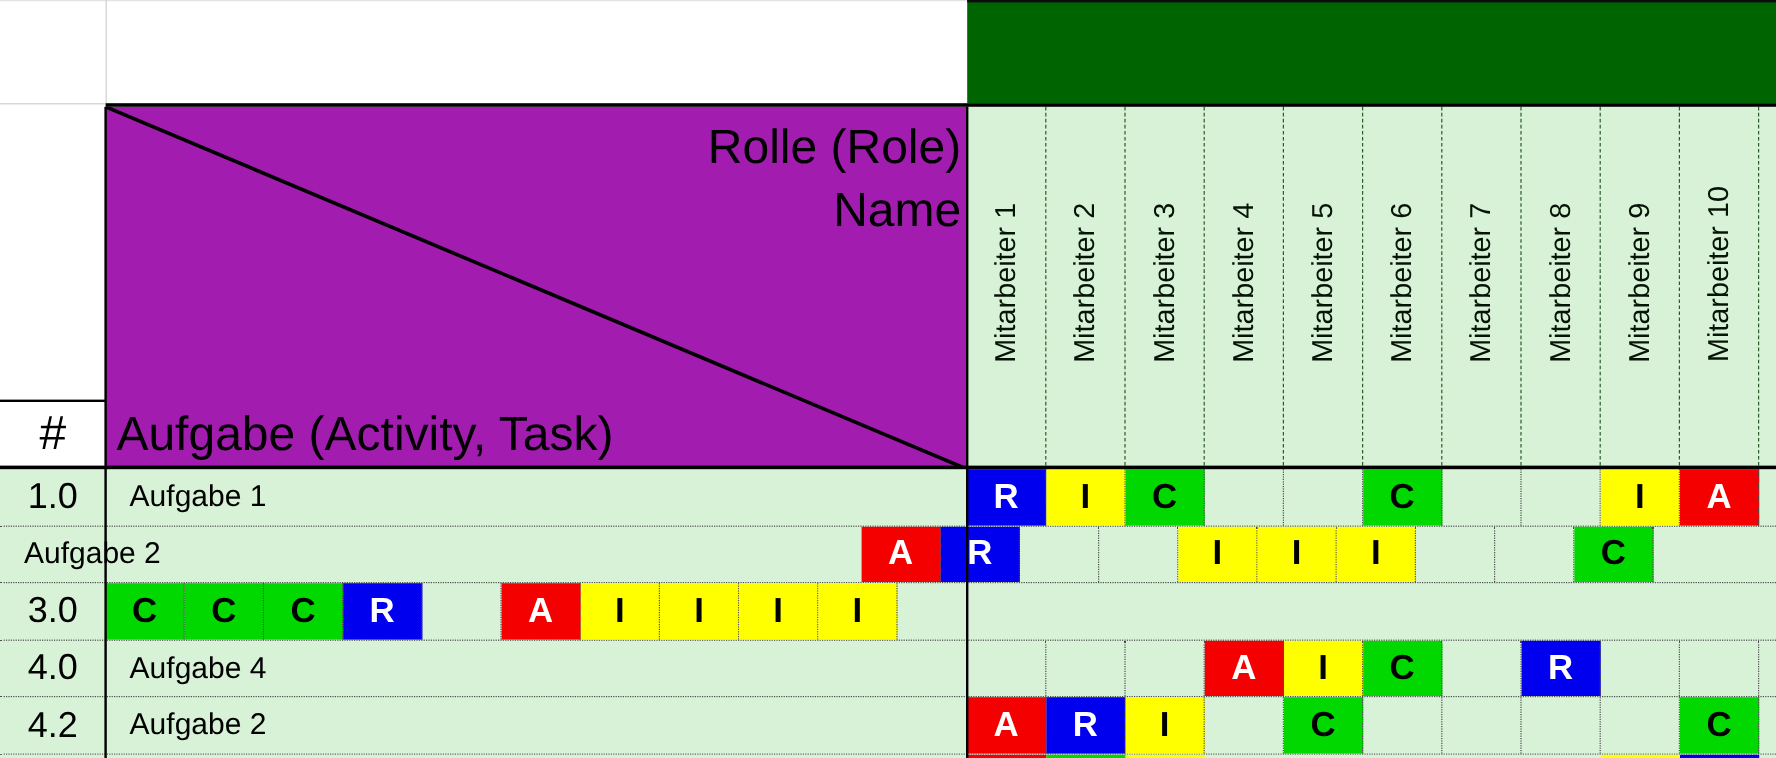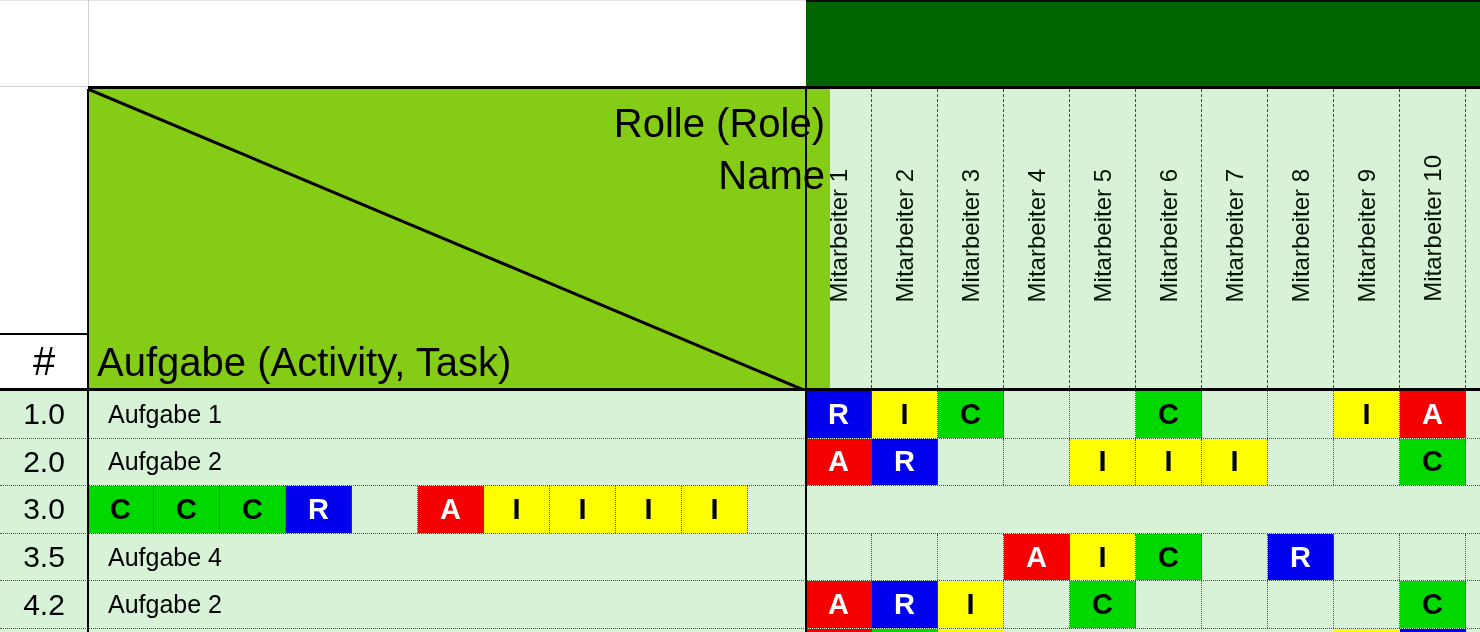--- a/index.html
+++ b/index.html
@@ -25,21 +25,21 @@
   .col-head{
     width:66px;box-sizing:border-box;border-right:1px dashed var(--dash,#2d5a2d);
     display:flex;align-items:flex-end;justify-content:center;padding-bottom:86px;
   }
   .col-head.partial{width:14px;border-right:none;padding:0;}
   .rot{
     writing-mode:vertical-rl;transform:rotate(180deg);
     font-size:24px;line-height:24px;white-space:nowrap;color:#061306;
   }
   
-  .corner{position:absolute;left:88px;top:89px;width:718px;height:302px;background:#84cc16;padding-left:24px;}
+  .corner{position:absolute;left:88px;top:89px;width:718px;height:302px;background:#a21caf;}
   .corner svg{position:absolute;left:0;top:0;}
   .role-name{position:absolute;top:8px;right:5px;text-align:right;font-size:40px;line-height:52px;}
   .task-header{position:absolute;left:9px;bottom:6px;font-size:40px;white-space:nowrap;text-align:center;}
   .hash-cell{
     position:absolute;left:0;top:335px;width:88px;height:53px;background:#fff;
     display:flex;align-items:center;justify-content:center;font-size:40px;
   }
   
   .l-hbanner{position:absolute;left:88px;top:86px;width:1392px;height:3px;background:#000;}
   .l-hash-top{position:absolute;left:0;top:333px;width:88px;height:2px;background:#000;}
@@ -137,21 +137,20 @@
         <div class="cell c-m"></div>
         <div class="cell c-m"></div>
         <div class="cell c-m" style="background: rgb(0, 216, 0); color: rgb(0, 0, 0);">C</div>
         <div class="cell c-m"></div>
         <div class="cell c-m"></div>
         <div class="cell c-m" style="background: rgb(255, 255, 0); color: rgb(0, 0, 0);">I</div>
         <div class="cell c-m" style="background: rgb(245, 0, 0); color: rgb(255, 255, 255);">A</div>
         <div class="cell c-part"></div>
       </div>
       <div class="row">
-        <div class="cell c-num">2.0</div>
         <div class="cell c-task">Aufgabe 2</div>
         <div class="cell c-m" style="background: rgb(245, 0, 0); color: rgb(255, 255, 255);">A</div>
         <div class="cell c-m" style="background: rgb(0, 0, 238); color: rgb(255, 255, 255);">R</div>
         <div class="cell c-m"></div>
         <div class="cell c-m"></div>
         <div class="cell c-m" style="background: rgb(255, 255, 0); color: rgb(0, 0, 0);">I</div>
         <div class="cell c-m" style="background: rgb(255, 255, 0); color: rgb(0, 0, 0);">I</div>
         <div class="cell c-m" style="background: rgb(255, 255, 0); color: rgb(0, 0, 0);">I</div>
         <div class="cell c-m"></div>
         <div class="cell c-m"></div>
@@ -166,21 +165,21 @@
         <div class="cell c-m" style="background: rgb(0, 0, 238); color: rgb(255, 255, 255);">R</div>
         <div class="cell c-m"></div>
         <div class="cell c-m" style="background: rgb(245, 0, 0); color: rgb(255, 255, 255);">A</div>
         <div class="cell c-m" style="background: rgb(255, 255, 0); color: rgb(0, 0, 0);">I</div>
         <div class="cell c-m" style="background: rgb(255, 255, 0); color: rgb(0, 0, 0);">I</div>
         <div class="cell c-m" style="background: rgb(255, 255, 0); color: rgb(0, 0, 0);">I</div>
         <div class="cell c-m" style="background: rgb(255, 255, 0); color: rgb(0, 0, 0);">I</div>
         <div class="cell c-part"></div>
       </div>
       <div class="row">
-        <div class="cell c-num">3.5</div>
+        <div class="cell c-num">4.0</div>
         <div class="cell c-task">Aufgabe 4</div>
         <div class="cell c-m"></div>
         <div class="cell c-m"></div>
         <div class="cell c-m"></div>
         <div class="cell c-m" style="background: rgb(245, 0, 0); color: rgb(255, 255, 255);">A</div>
         <div class="cell c-m" style="background: rgb(255, 255, 0); color: rgb(0, 0, 0);">I</div>
         <div class="cell c-m" style="background: rgb(0, 216, 0); color: rgb(0, 0, 0);">C</div>
         <div class="cell c-m"></div>
         <div class="cell c-m" style="background: rgb(0, 0, 238); color: rgb(255, 255, 255);">R</div>
         <div class="cell c-m"></div>

